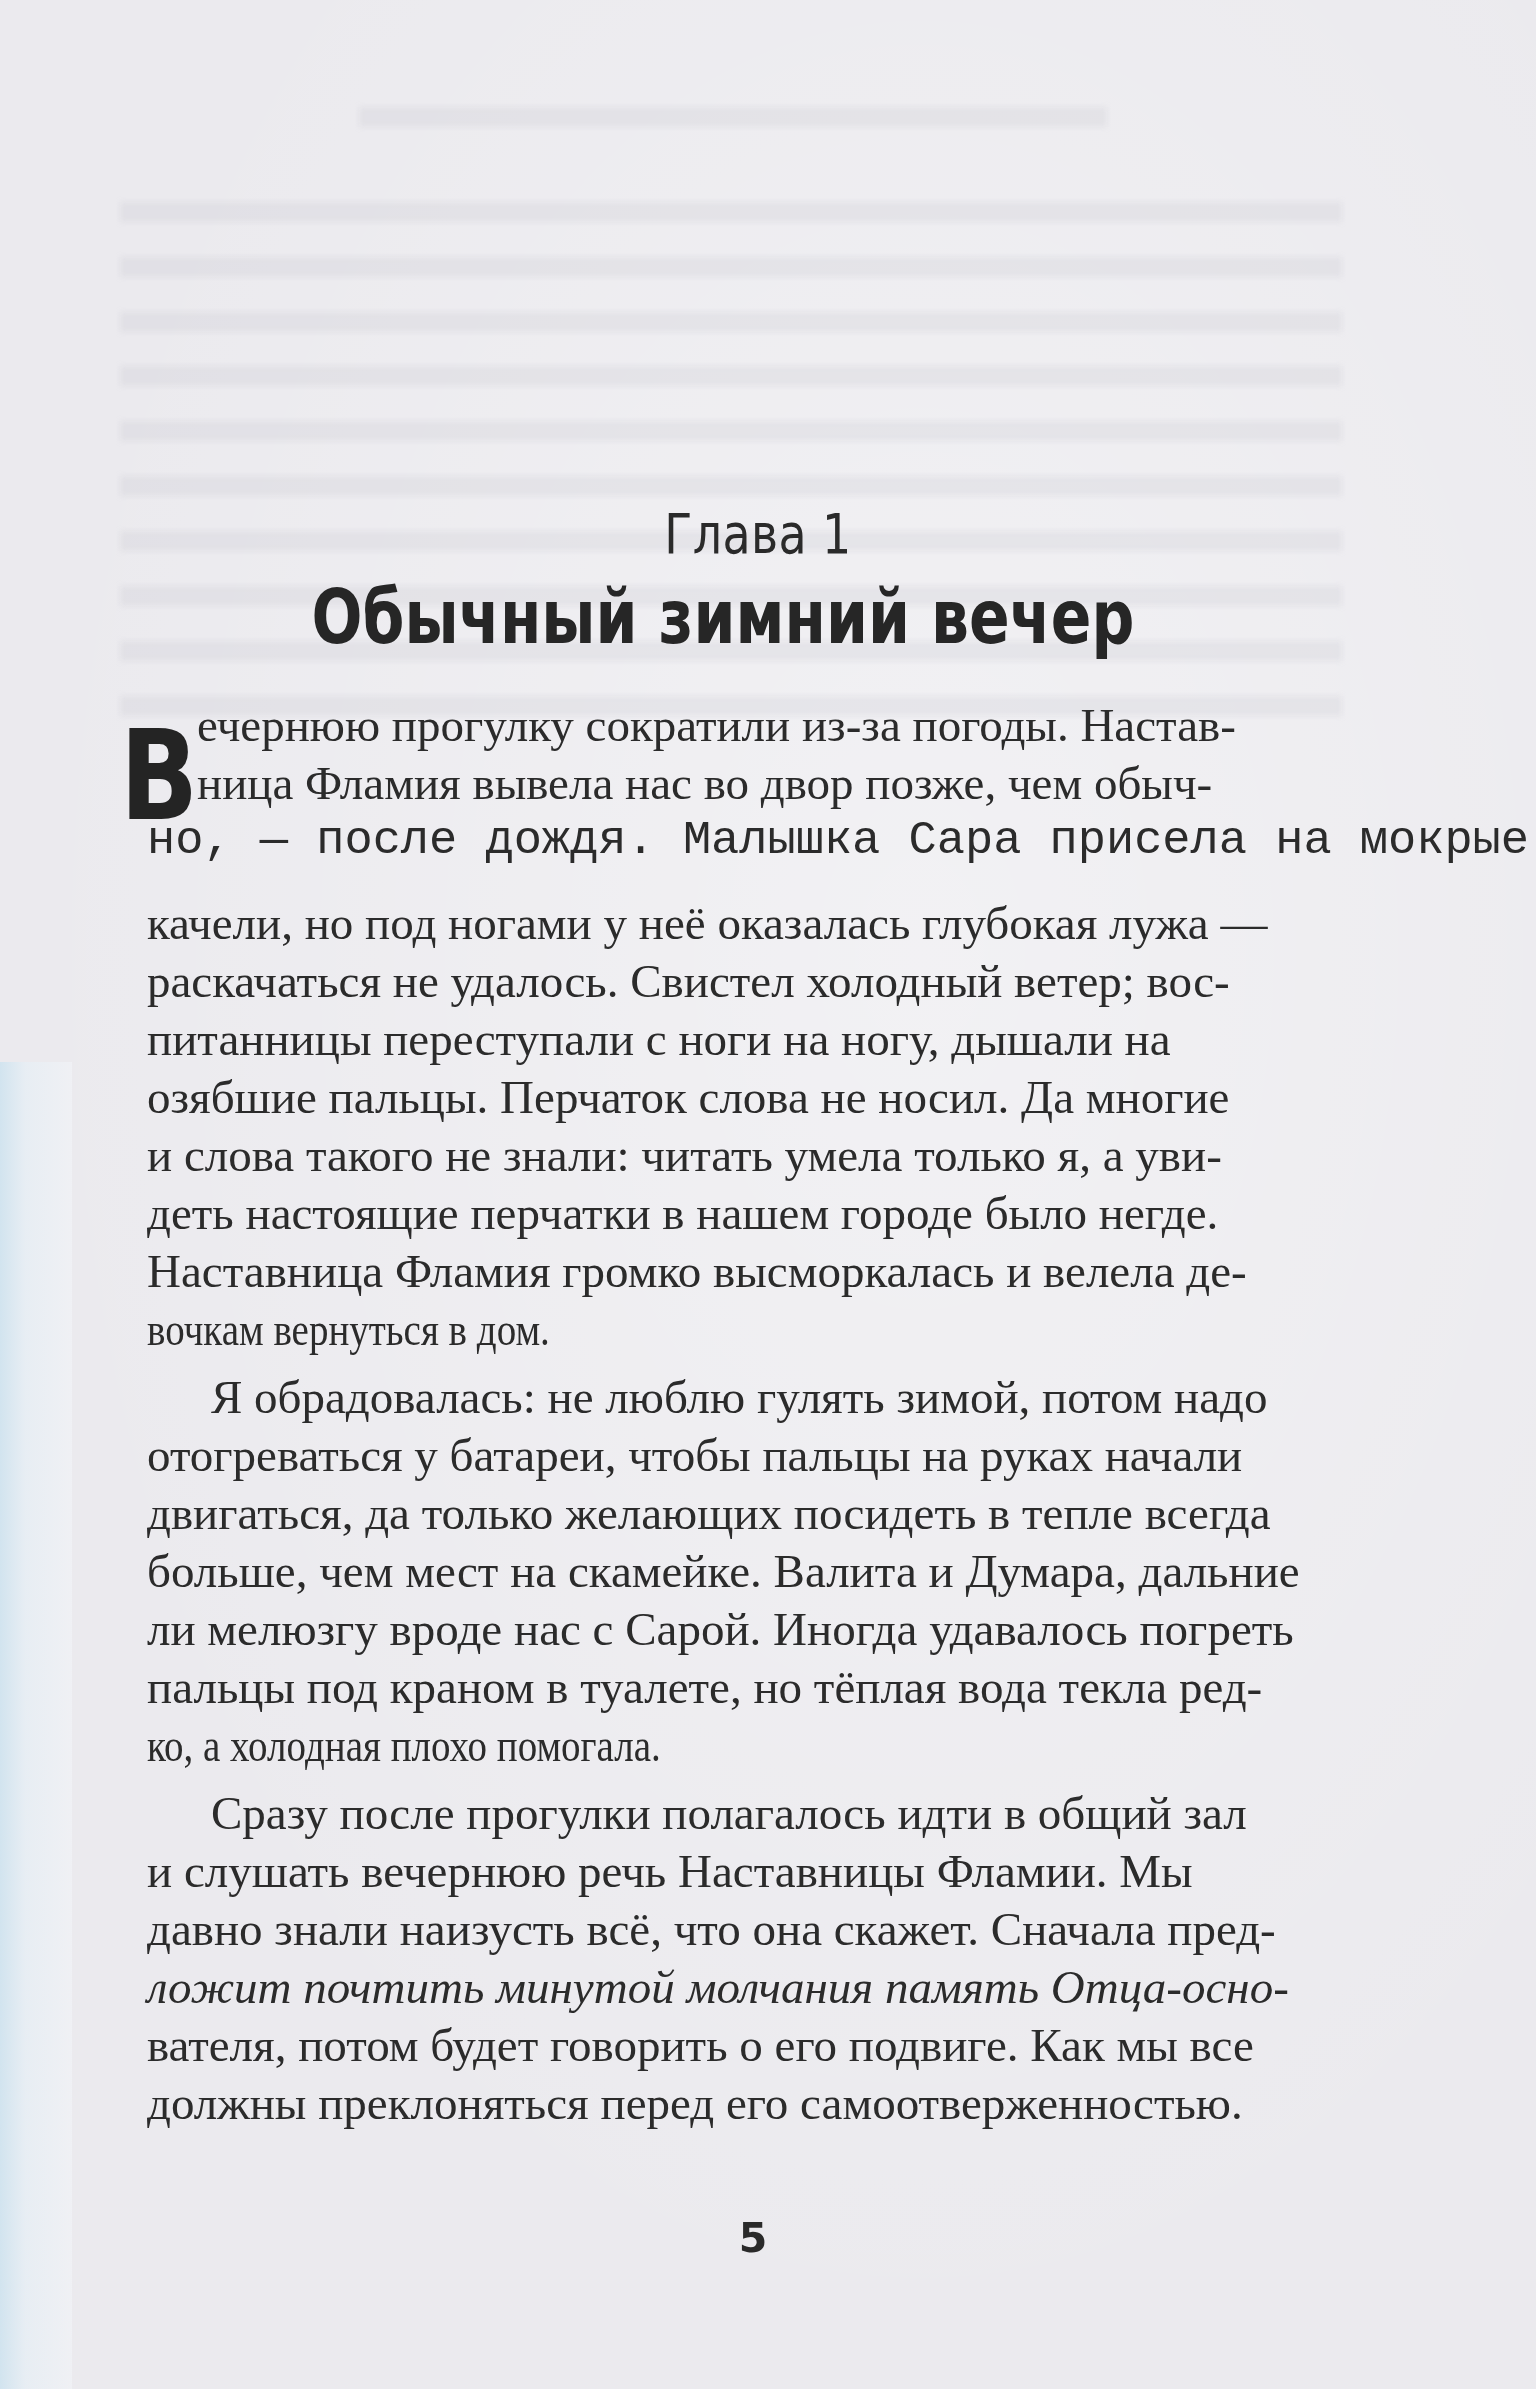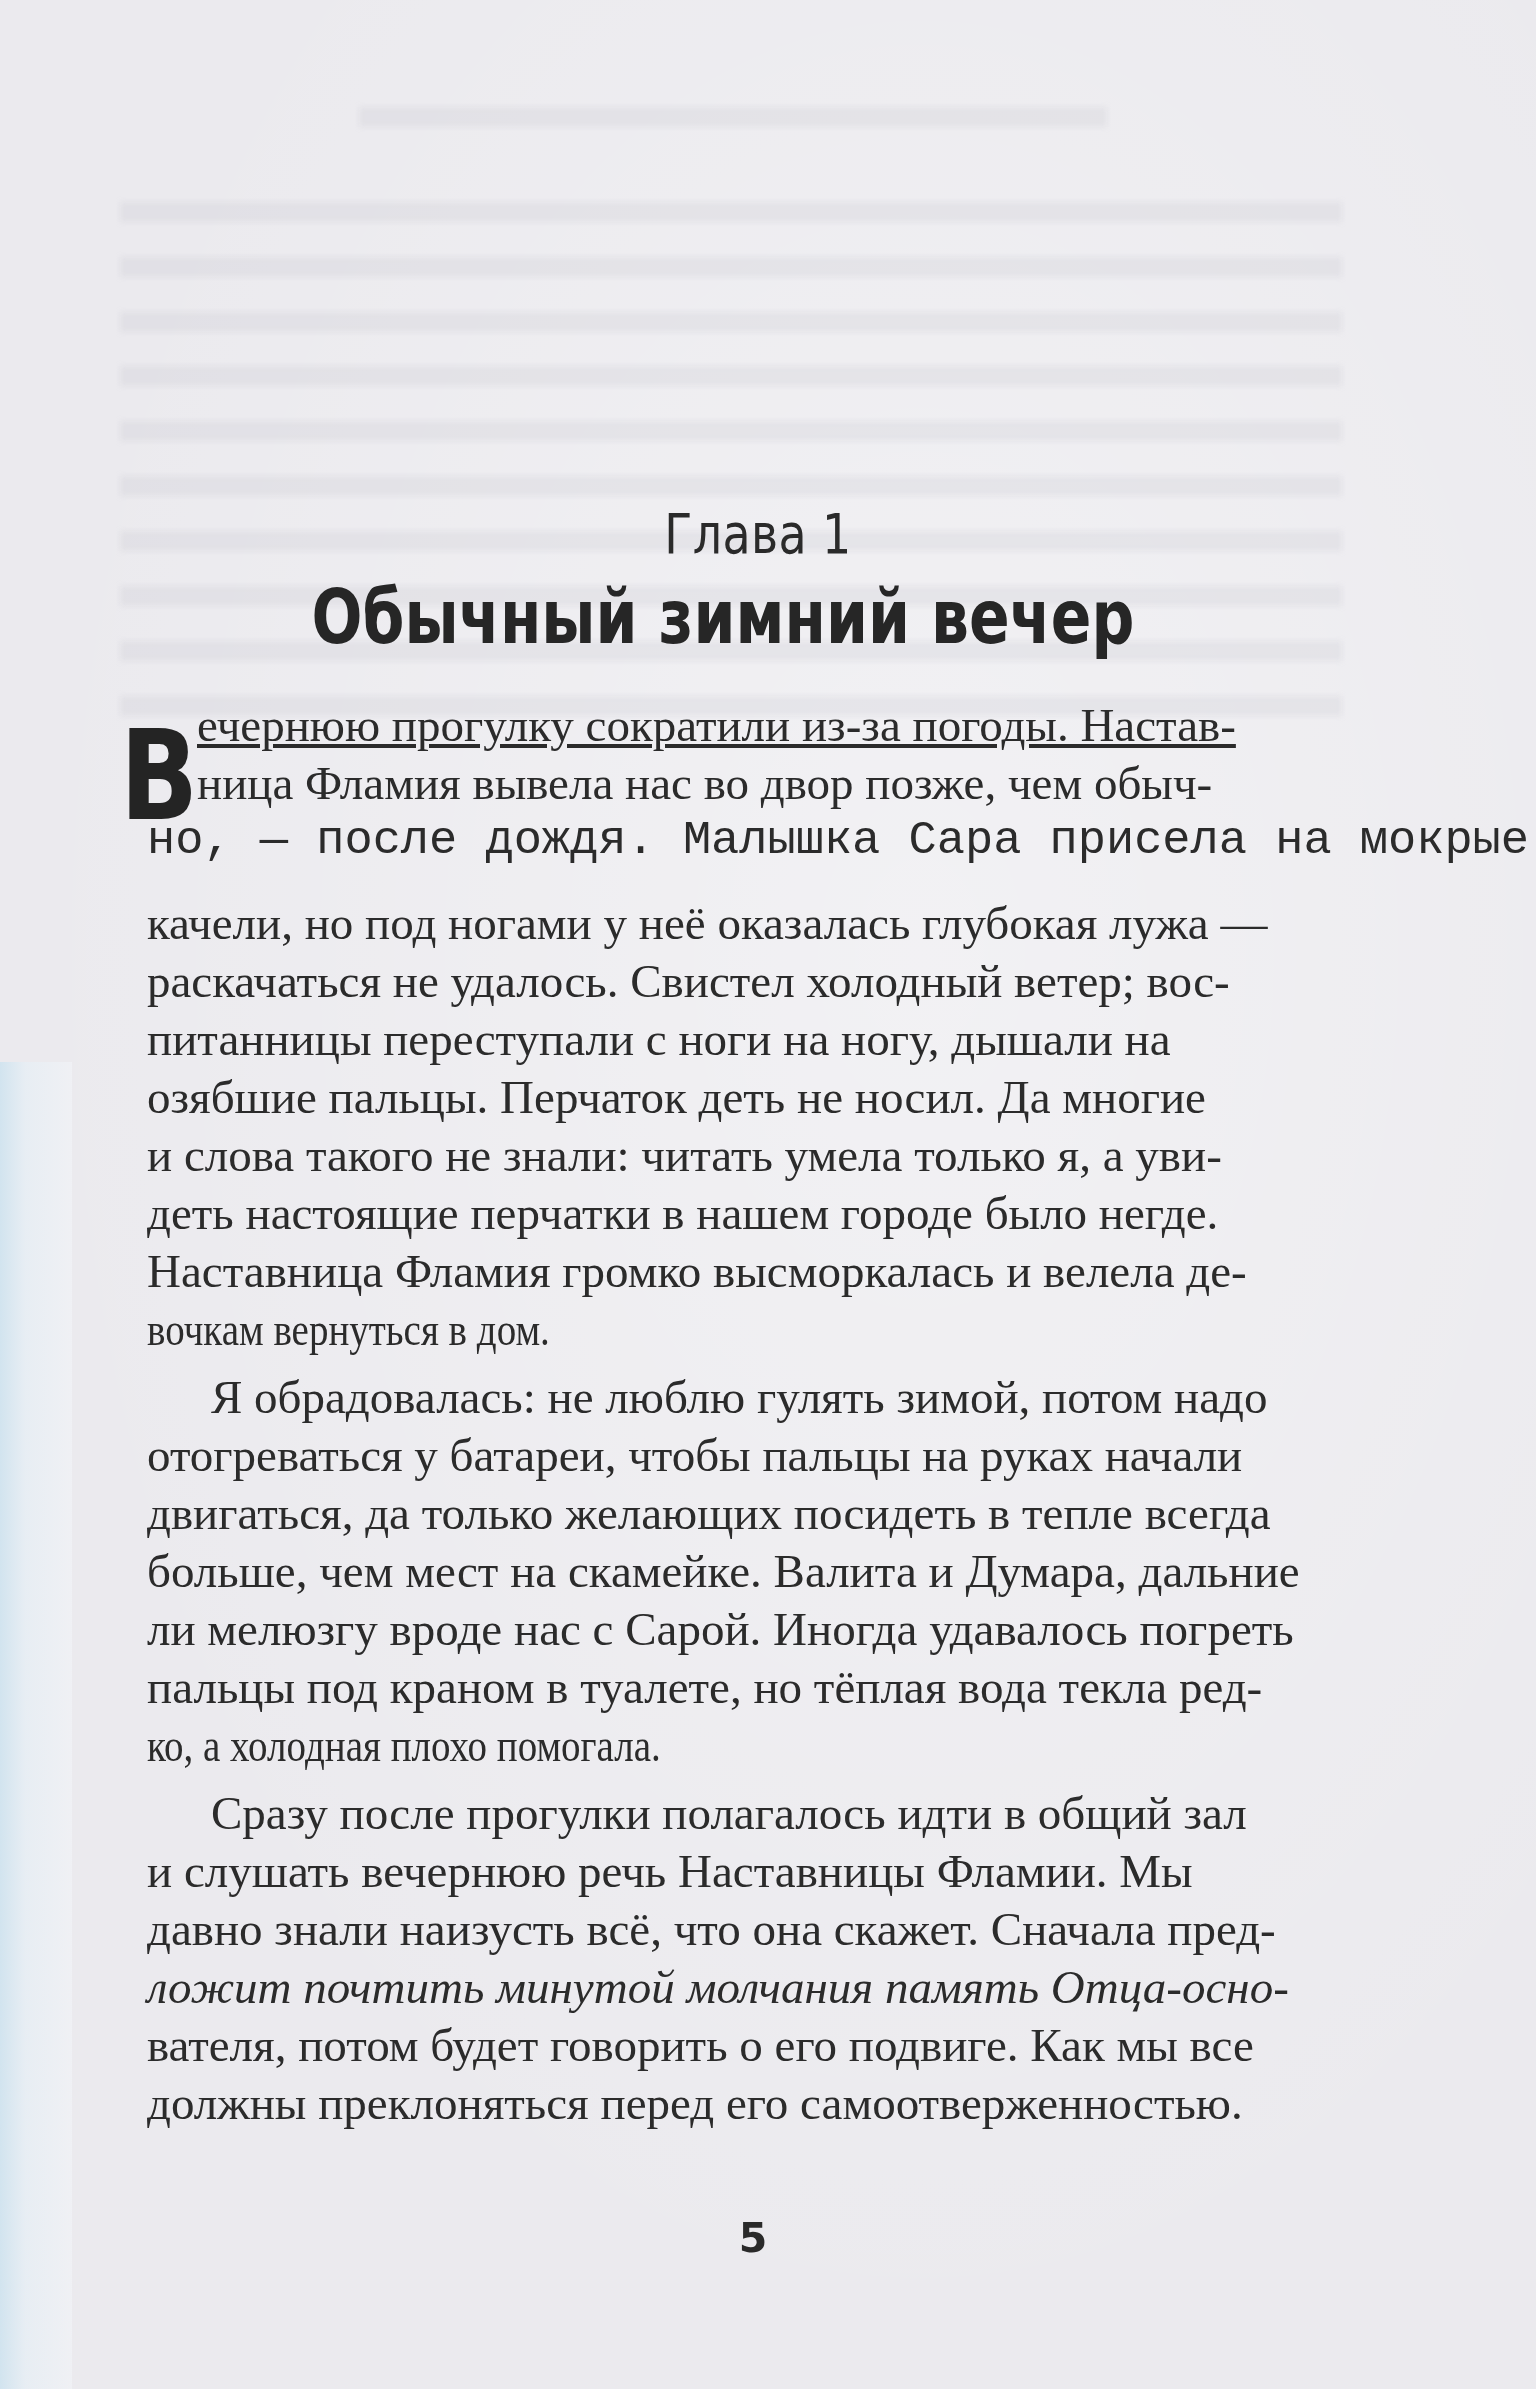--- a/index.html
+++ b/index.html
@@ -121,27 +121,27 @@
 
   <div class="edge-strip"></div>
 
   <div class="chapter-label">Глава 1</div>
   <div class="chapter-title">Обычный зимний вечер</div>
 
   <div class="drop-cap">В</div>
 
   <div class="body-text">
     <div class="para">
-      <span class="line dc" style="display: block; text-align: left; text-align-last: left; width: 1036px; transform: scaleX(1); padding-left: 50px; text-decoration: underline;">ечернюю прогулку сократили из-за погоды. Настав-</span>
+      <span class="line dc" style="display: block; text-align: left; text-align-last: left; width: 1036px; transform: scaleX(1); padding-left: 50px;">ечернюю прогулку сократили из-за погоды. Настав-</span>
       <span class="line dc" style="display: block; text-align: left; text-align-last: left; width: 1012px; transform: scaleX(1); padding-left: 50px;">ница Фламия вывела нас во двор позже, чем обыч-</span>
       <span class="line" style="display: block; text-align: left; text-align-last: left; width: 1101px; transform: scaleX(1); padding-left: 0px; font-family: Liberation Mono, monospace;">но, — после дождя. Малышка Сара присела на мокрые</span>
       <span class="line" style="display: block; text-align: left; text-align-last: left; width: 1117px; transform: scaleX(1); padding-left: 0px; margin-top: 24px;">качели, но под ногами у неё оказалась глубокая лужа —</span>
       <span class="line" style="display: block; text-align: center; text-align-last: left; width: 1080px; transform: scaleX(1); padding-left: 0px;">раскачаться не удалось. Свистел холодный ветер; вос-</span>
       <span class="line" style="display: block; text-align: left; text-align-last: left; width: 1021px; transform: scaleX(1); padding-left: 0px;">питанницы переступали с ноги на ногу, дышали на</span>
-      <span class="line" style="display: block; text-align: left; text-align-last: left; width: 1085px; transform: scaleX(1); padding-left: 0px;">озябшие пальцы. Перчаток деть не носил. Да многие</span>
+      <span class="line" style="display: block; text-align: left; text-align-last: left; width: 1085px; transform: scaleX(1); padding-left: 0px;">озябшие пальцы. Перчаток слова не носил. Да многие</span>
       <span class="line" style="display: block; text-align: left; text-align-last: left; width: 1072px; transform: scaleX(1); padding-left: 0px;">и слова такого не знали: читать умела только я, а уви-</span>
       <span class="line" style="display: block; text-align: left; text-align-last: left; width: 1069px; transform: scaleX(1); padding-left: 0px;">деть настоящие перчатки в нашем городе было негде.</span>
       <span class="line" style="display: block; text-align: left; text-align-last: left; width: 1096px; transform: scaleX(1); padding-left: 0px;">Наставница Фламия громко высморкалась и велела де-</span>
       <span class="line last" style="display: block; text-align: left; text-align-last: left; width: 484px; transform: scaleX(0.83); padding-left: 0px;">вочкам вернуться в дом.</span>
     </div>
     <div class="para">
       <span class="line indent" style="display: block; text-align: left; text-align-last: left; width: 1054px; transform: scaleX(1); padding-left: 64px;">Я обрадовалась: не люблю гулять зимой, потом надо</span>
       <span class="line" style="display: block; text-align: left; text-align-last: left; width: 1092px; transform: scaleX(1); padding-left: 0px;">отогреваться у батареи, чтобы пальцы на руках начали</span>
       <span class="line" style="display: block; text-align: left; text-align-last: left; width: 1120px; transform: scaleX(1); padding-left: 0px;">двигаться, да только желающих посидеть в тепле всегда</span>
       <span class="line" style="display: block; text-align: left; text-align-last: left; width: 1149px; transform: scaleX(1); padding-left: 0px;">больше, чем мест на скамейке. Валита и Думара, дальние</span>

